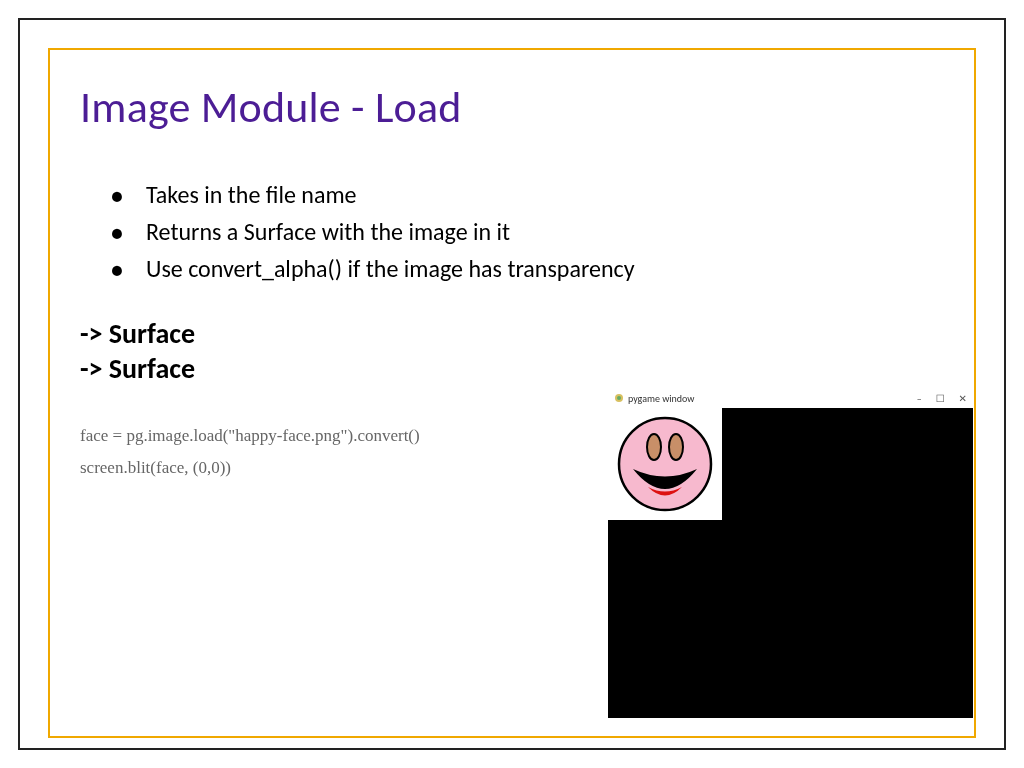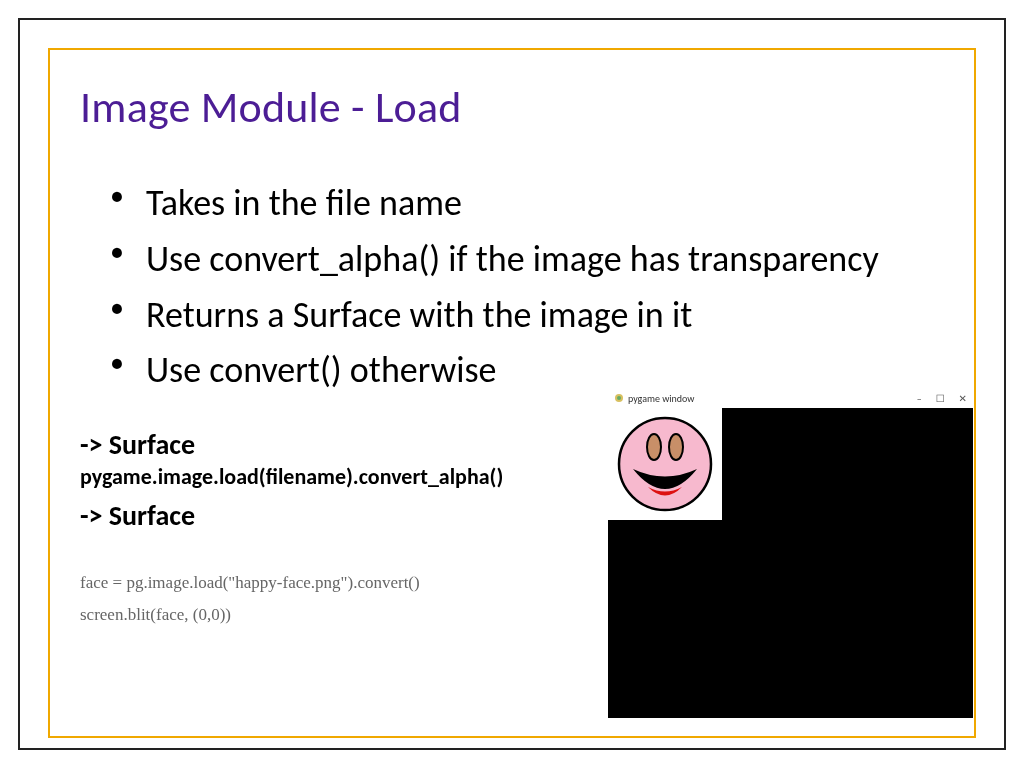--- a/index.html
+++ b/index.html
@@ -31,21 +31,21 @@
       color: #4c1d95;
       margin-bottom: 42px;
       letter-spacing: 0.2px;
     }
     ul {
       list-style: none;
       margin-left: 30px;
       margin-bottom: 28px;
     }
     ul li {
-      font-size: 36px;
+      font-size: 24px;
       color: #000;
       line-height: 1.55;
       position: relative;
       padding-left: 36px;
     }
     ul li::before {
       content: "•";
       position: absolute;
       left: 0;
       top: -2px;
@@ -116,29 +116,27 @@
 </head>
 <body>
 
 <div class="outer-frame"></div>
 <div class="inner-frame"></div>
 
 <div class="content">
   <h1>Image Module - Load</h1>
   <ul>
     <li>Takes in the file name</li>
+    <li>Returns a Surface with the image in it</li>
     <li>Use convert_alpha() if the image has transparency</li>
-    <li>Returns a Surface with the image in it</li>
-    <li>Use convert() otherwise</li>
   </ul>
 
   <div class="ret">-&gt; Surface</div>
 
   <div class="api-block2">
-    <div class="api">pygame.image.load(filename).convert_alpha()</div>
     <div class="ret">-&gt; Surface</div>
   </div>
 
   <div class="code">face = pg.image.load("happy-face.png").convert()
 screen.blit(face, (0,0))</div>
 </div>
 
 <div class="pgwin">
   <div class="pgwin-titlebar">
     <span class="left">

